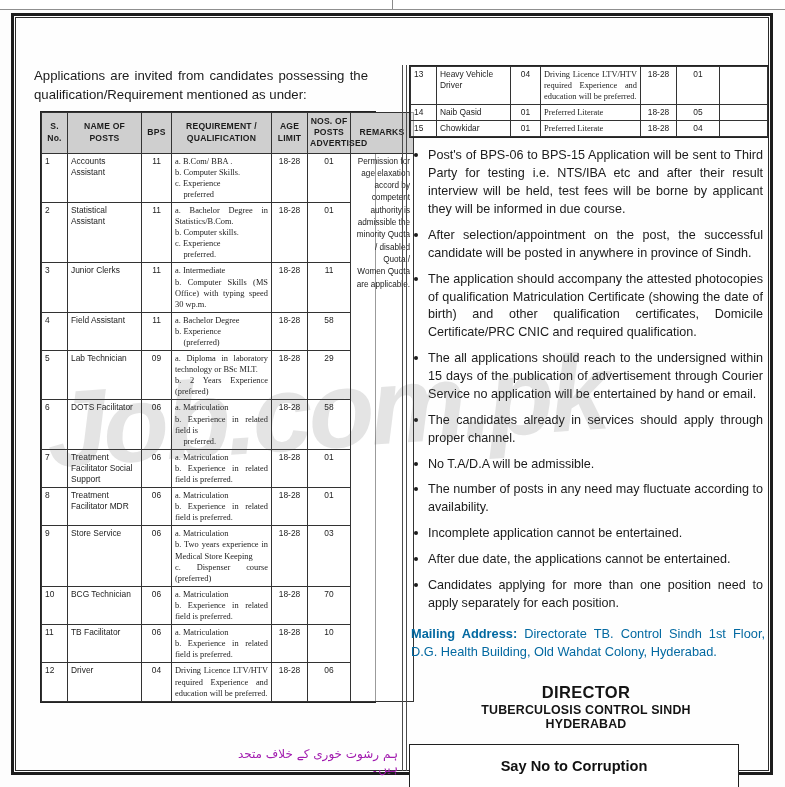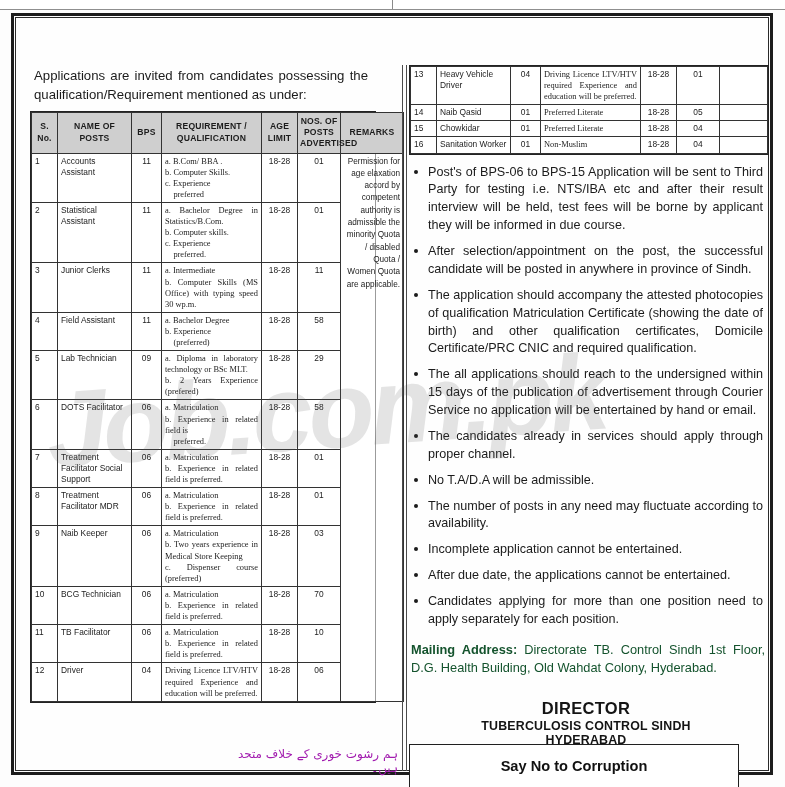--- a/index.html
+++ b/index.html
@@ -165,20 +165,21 @@
     font-size: 8.2px;
     line-height: 1.5;
   }
   .req-line { display: block; font-family: Liberation Serif, serif; }
   
   .tbl-wrap {
     margin-top: 6px;
     border: 1.5px solid #232323;
     padding: 0;
     box-sizing: border-box;
+    margin-left: 10px;
   }
   .tbl-wrap-right {
     border: 1.5px solid #232323;
     box-sizing: border-box;
     margin-top: 2px;
   }
   
   ul.notes {
     list-style: none;
     margin: 9px 0 0 0;
@@ -201,21 +202,21 @@
     width: 4px;
     height: 4px;
     background: #1b1b1b;
     border-radius: 50%;
   }
   .mailing {
     margin: 12px 4px 0 2px;
     font-size: 12.8px;
     line-height: 1.42;
     text-align: justify;
-    color: #14532d;
+    color: #0369a1;
   }
   .mailing b { font-weight: bold; }
   
   .sig {
     margin-top: 22px;
     text-align: center;
     padding-right: 6px;
   }
   .sig .d1 {
     font-size: 16.5px;
@@ -409,21 +410,21 @@
                       <td class="c-bps">06</td>
                       <td class="c-req">
                         <span class="req-line">a. Matriculation</span>
                         <span class="req-line">b. Experience in related field is preferred.</span>
                       </td>
                       <td class="c-age">18-28</td>
                       <td class="c-nos">01</td>
                     </tr>
                     <tr>
                       <td class="c-sno">9</td>
-                      <td class="c-post">Naib Keeper</td>
+                      <td class="c-post">Store Service</td>
                       <td class="c-bps">06</td>
                       <td class="c-req">
                         <span class="req-line">a. Matriculation</span>
                         <span class="req-line">b. Two years experience in Medical Store Keeping</span>
                         <span class="req-line">c. Dispenser course (preferred)</span>
                       </td>
                       <td class="c-age">18-28</td>
                       <td class="c-nos">03</td>
                     </tr>
                     <tr>
@@ -504,31 +505,20 @@
                       <td class="c-sno">15</td>
                       <td class="c-post">Chowkidar</td>
                       <td class="c-bps">01</td>
                       <td class="c-req">
                         <span class="req-line">Preferred Literate</span>
                       </td>
                       <td class="c-age">18-28</td>
                       <td class="c-nos">04</td>
                       <td class="c-rem"></td>
                     </tr>
-                    <tr>
-                      <td class="c-sno">16</td>
-                      <td class="c-post">Sanitation Worker</td>
-                      <td class="c-bps">01</td>
-                      <td class="c-req">
-                        <span class="req-line">Non-Muslim</span>
-                      </td>
-                      <td class="c-age">18-28</td>
-                      <td class="c-nos">04</td>
-                      <td class="c-rem"></td>
-                    </tr>
                   </tbody>
               </table>
             </div>
 
             <ul class="notes">
                 <li>Post's of BPS-06 to BPS-15 Application will be sent to Third Party for testing i.e. NTS/IBA etc and after their result interview will be held, test fees will be borne by applicant they will be informed in due course.</li>
                 <li>After selection/appointment on the post, the successful candidate will be posted in anywhere in province of Sindh.</li>
                 <li>The application should accompany the attested photocopies of qualification Matriculation Certificate (showing the date of birth) and other qualification certificates, Domicile Certificate/PRC CNIC and required qualification.</li>
                 <li>The all applications should reach to the undersigned within 15 days of the publication of advertisement through Courier Service no application will be entertained by hand or email.</li>
                 <li>The candidates already in services should apply through proper channel.</li>

